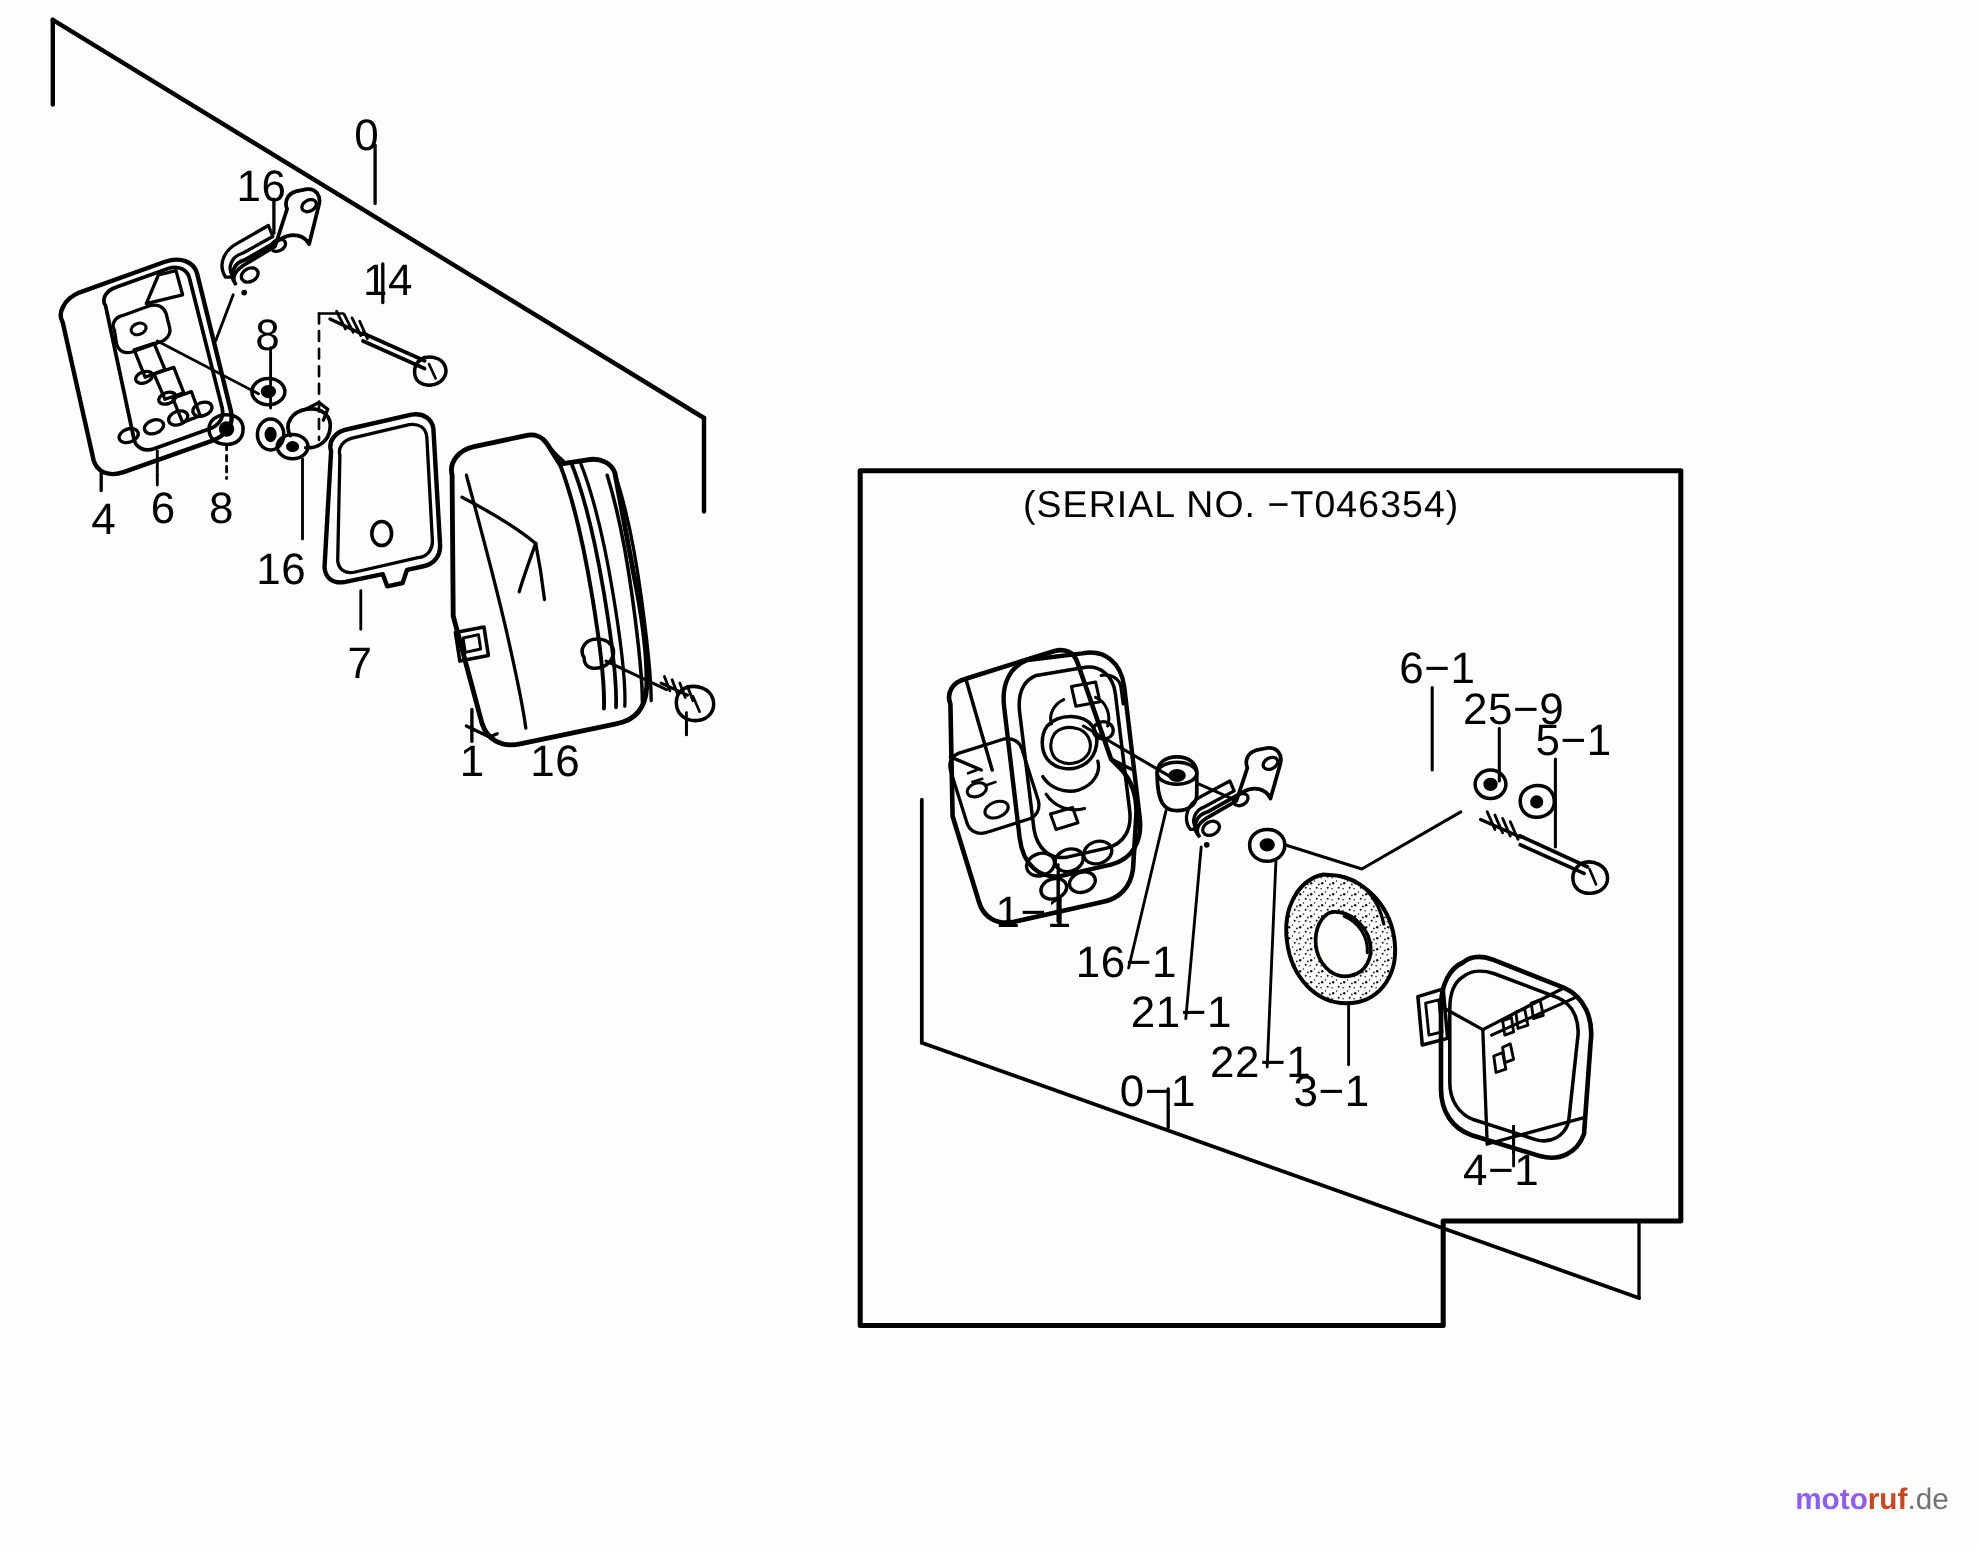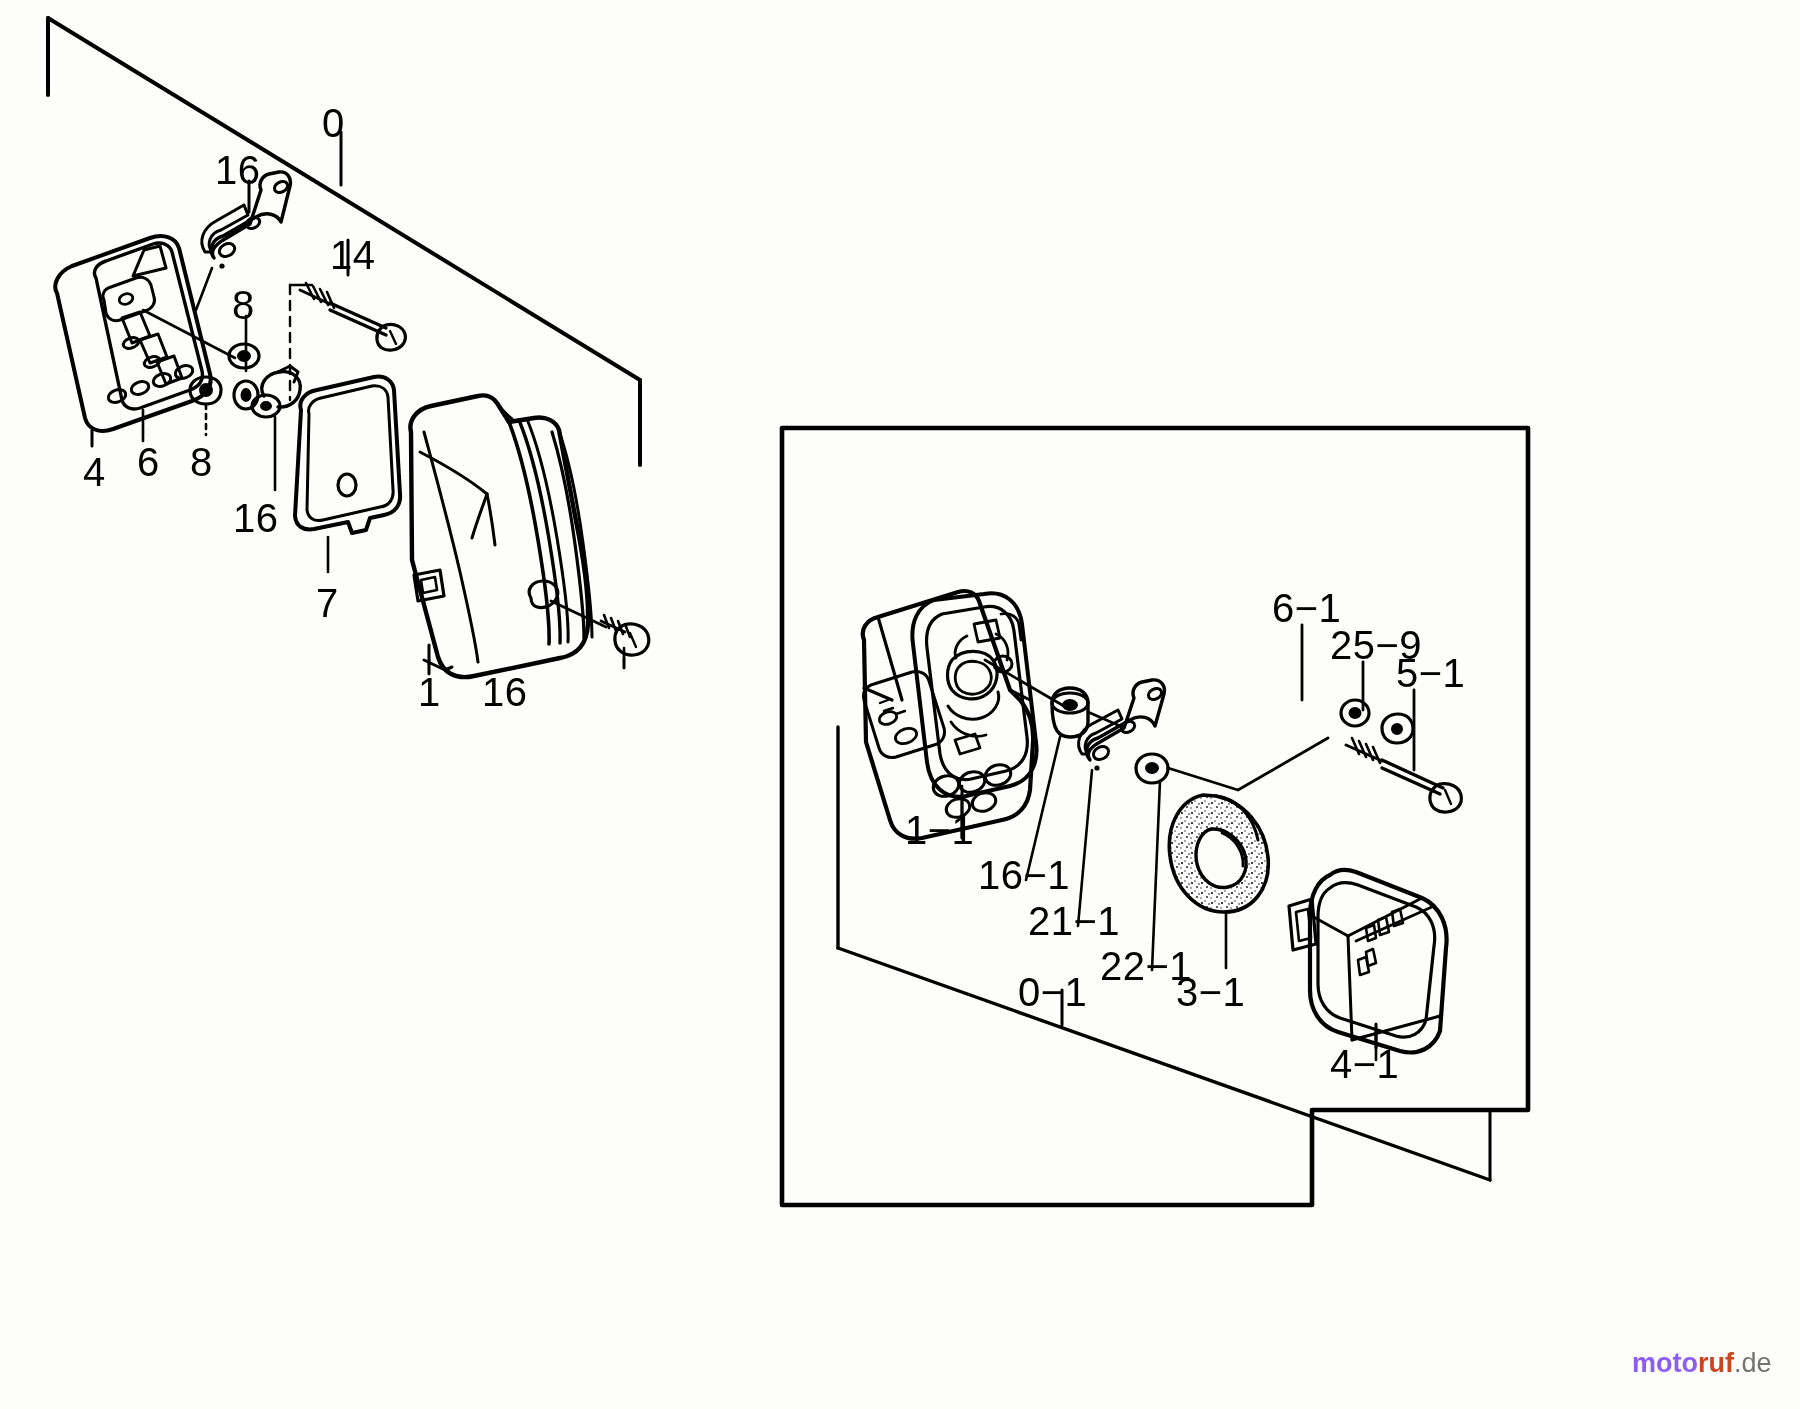--- a/index.html
+++ b/index.html
@@ -331,20 +331,21 @@
   <div class="lbl num" style="left:330px;top:235px">14</div>
   <div class="lbl num" style="left:232px;top:285px">8</div>
   <div class="lbl num" style="left:83px;top:452px">4</div>
   <div class="lbl num" style="left:137px;top:442px">6</div>
   <div class="lbl num" style="left:190px;top:442px">8</div>
   <div class="lbl num" style="left:233px;top:498px">16</div>
   <div class="lbl num" style="left:316px;top:583px">7</div>
   <div class="lbl num" style="left:418px;top:672px">1</div>
   <div class="lbl num" style="left:482px;top:672px">16</div>
 
+  <div class="lbl serial" style="left:930px;top:440px">(SERIAL NO. −T046354)</div>
 
   <div class="lbl numwide" style="left:905px;top:810px">1−1</div>
   <div class="lbl numwide" style="left:978px;top:855px">16−1</div>
   <div class="lbl numwide" style="left:1028px;top:901px">21−1</div>
   <div class="lbl numwide" style="left:1100px;top:946px">22−1</div>
   <div class="lbl numwide" style="left:1018px;top:972px">0−1</div>
   <div class="lbl numwide" style="left:1176px;top:972px">3−1</div>
   <div class="lbl numwide" style="left:1330px;top:1044px">4−1</div>
   <div class="lbl numwide" style="left:1272px;top:588px">6−1</div>
   <div class="lbl numwide" style="left:1330px;top:625px">25−9</div>

